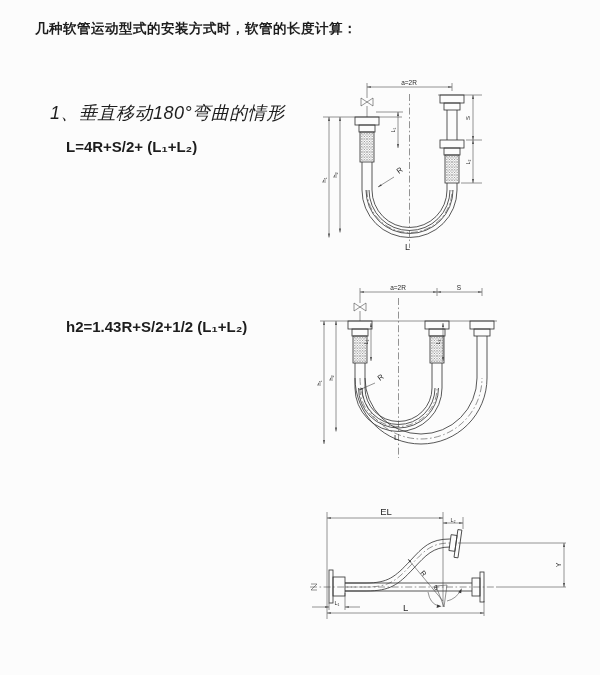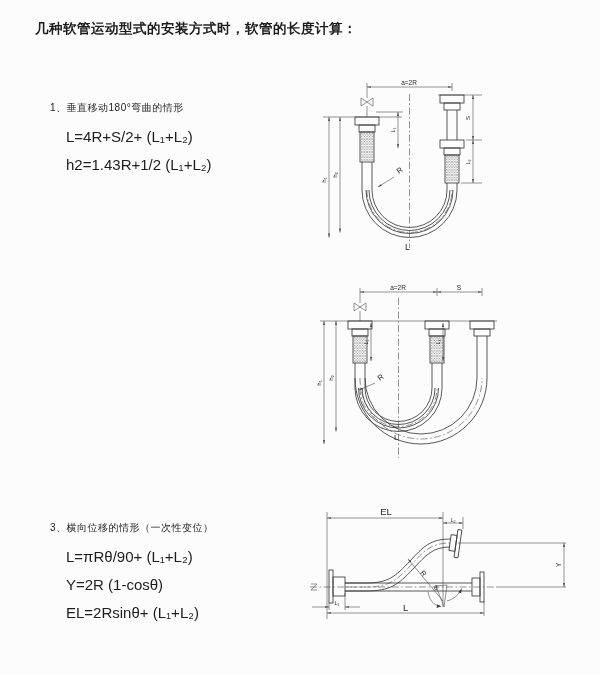--- a/index.html
+++ b/index.html
@@ -5,52 +5,46 @@
   html,body{margin:0;padding:0;}
   body{
     width:600px;height:675px;position:relative;overflow:hidden;
     background:#fbfbfb;
     font-family:"Liberation Sans","DejaVu Sans",sans-serif;
     color:#1d1d1d;
   }
   .page{position:absolute;inset:0;background:#fcfcfc;}
   .title{position:absolute;left:35px;top:20px;font-size:13.5px;font-weight:600;letter-spacing:.5px;}
   .sec{position:absolute;left:50px;}
-  .sec-heading{font-size:10px;letter-spacing:.5px;margin:0 0 12px 0;}
-  .formula{font-size:15px;margin:9px 0 0 16px;line-height:19px;white-space:pre;}
+  .sec-heading{font-size:18px;letter-spacing:.5px;margin:0 0 12px 0;font-style:italic;}
+  .formula{font-size:15px;margin:9px 0 0 16px;line-height:19px;white-space:pre;font-weight:bold;}
   .diag{position:absolute;}
   
   .ln{stroke:#3a3a3a;fill:none;stroke-width:.85;}
   .thin{stroke:#3a3a3a;fill:none;stroke-width:.55;}
   .dd{stroke-dasharray:7 2.5 1.6 2.5;}
   .hatchln{stroke:#4a4a4a;stroke-width:.35;fill:none;}
   svg text{fill:#2a2a2a;font-family:"Liberation Sans","DejaVu Sans",sans-serif;}
 </style>
 </head>
 <body>
 
 <div class="page">
 
   <div class="title">几种软管运动型式的安装方式时，软管的长度计算：</div>
 
   <div class="sec" style="top:101px">
     <div class="sec-heading">1、垂直移动180°弯曲的情形</div>
     <div class="formula">L=4R+S/2+ (L₁+L₂)</div>
-    <div class="formula">h2=1.43R+1/2 (L₁+L₂)</div>
   </div>
 
   <div class="sec" style="top:308px">
+    <div class="formula">h2=1.43R+S/2+1/2 (L₁+L₂)</div>
   </div>
 
-  <div class="sec" style="top:521px">
-    <div class="sec-heading">3、横向位移的情形（一次性变位）</div>
-    <div class="formula">L=πRθ/90+ (L₁+L₂)</div>
-    <div class="formula">Y=2R (1-cosθ)</div>
-    <div class="formula">EL=2Rsinθ+ (L₁+L₂)</div>
-  </div>
 
   <svg class="diag" style="left:310px;top:78px" width="290" height="175" viewBox="0 0 290 175">
 
     <g class="thin">
       <line x1="57" y1="5" x2="57" y2="13"></line>
       <line x1="142" y1="5" x2="142" y2="13"></line>
       <line x1="57" y1="9" x2="142" y2="9"></line>
       <line x1="13" y1="39" x2="92" y2="39"></line>
       <line x1="128" y1="17" x2="172" y2="17"></line>
       <line x1="156" y1="62" x2="172" y2="62"></line>

